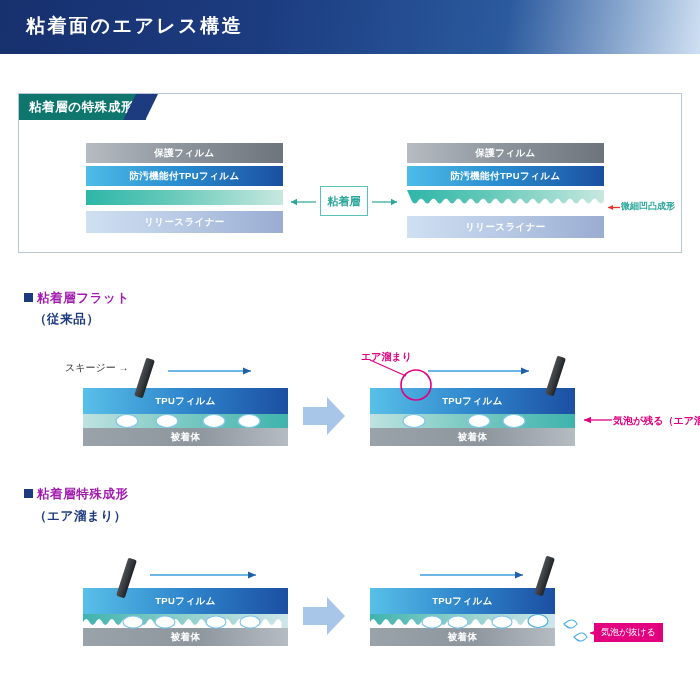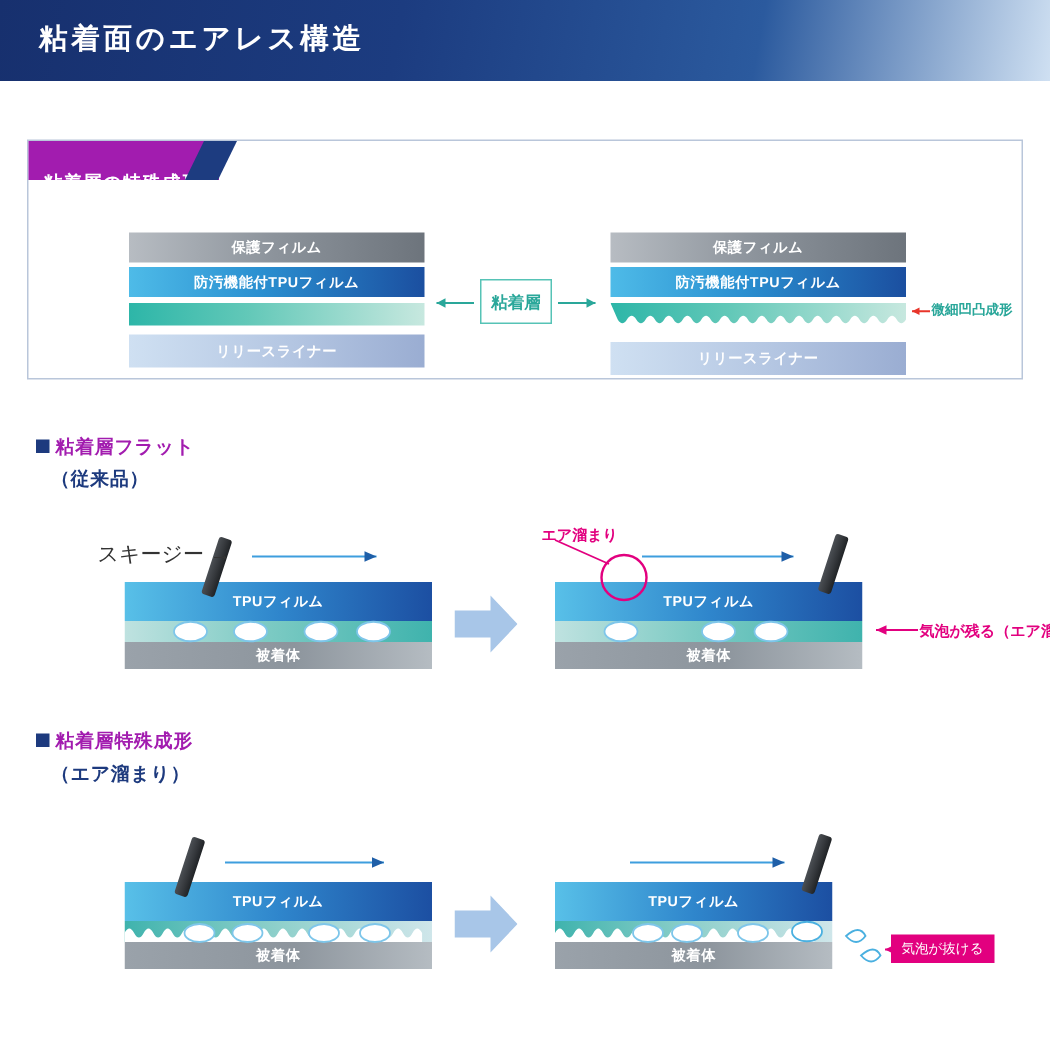--- a/index.html
+++ b/index.html
@@ -22,33 +22,33 @@
     letter-spacing: 2.5px;
   }
 
   
   .panel {
     position: absolute; left: 18px; top: 93px; width: 664px; height: 160px;
     border: 1px solid #b9c6da; background: #ffffff;
   }
   .panel-tab {
     position: absolute; left: 0px; top: 0px; height: 26px;
-    background: #a21caf; color: #fff;
+    background: #0f766e; color: #fff;
     font-size: 12.5px; font-weight: bold;
-    padding: 15px 12px 0 10px; line-height: 26px; letter-spacing: 0.6px;
+    padding: 0 12px 0 10px; line-height: 26px; letter-spacing: 0.6px;
     white-space: nowrap;
   }
   .panel-tab-slant {
     position: absolute; top: 0px; height: 26px; width: 22px;
     background: #1d3c80;
     transform: skewX(-26deg); transform-origin: top left;
   }
 
   
-  .stack { position: absolute; width: 197px; margin-top: 12px; }
+  .stack { position: absolute; width: 197px; }
   .stack-left  { left: 86px;  top: 143px; }
   .stack-right { left: 407px; top: 143px; }
 
   .layer {
     position: relative; width: 197px; height: 20px;
     color: #ffffff; font-size: 9.5px; font-weight: bold;
     display: flex; align-items: center; justify-content: center;
     letter-spacing: 0.4px; white-space: nowrap;
   }
   .layer.protect   { background: linear-gradient(90deg, #b7bcc2 0%, #8d949c 48%, #6d747c 100%); }
@@ -104,21 +104,21 @@
     position: absolute; width: 9px; height: 40px;
     background: linear-gradient(90deg, #4b4f54 0%, #35383c 55%, #202326 100%);
     border-radius: 2px;
   }
 
   .thin-arrow { position: absolute; }
 
   .block-arrow { position: absolute; }
 
   .lbl-sq {
-    position: absolute; color: #333333; font-size: 14px; white-space: nowrap;
+    position: absolute; color: #333333; font-size: 10px; white-space: nowrap;
   }
   .lbl-magenta {
     position: absolute; color: #e2007f; font-size: 10px; font-weight: bold; white-space: nowrap;
   }
   .lbl-magenta-box {
     position: absolute; background: #e2007f; color: #ffffff;
     font-size: 9px; font-weight: normal; padding: 3px 7px; white-space: nowrap;
   }
 </style>
 </head>

